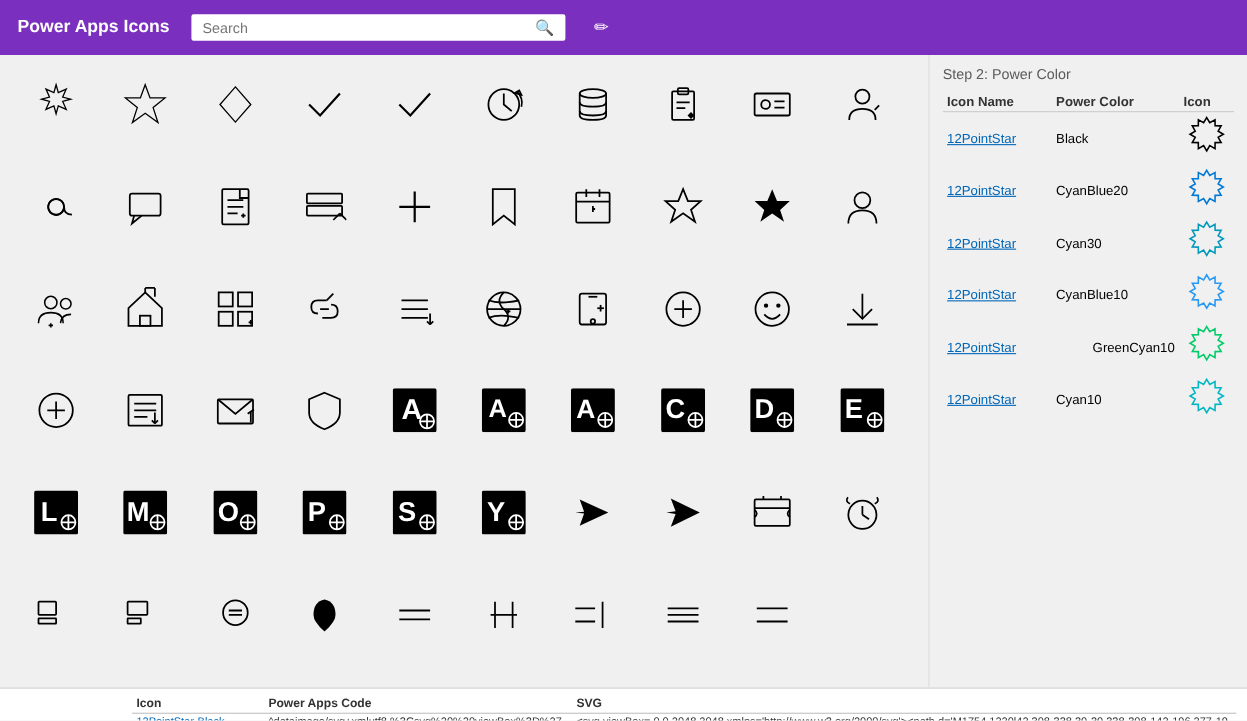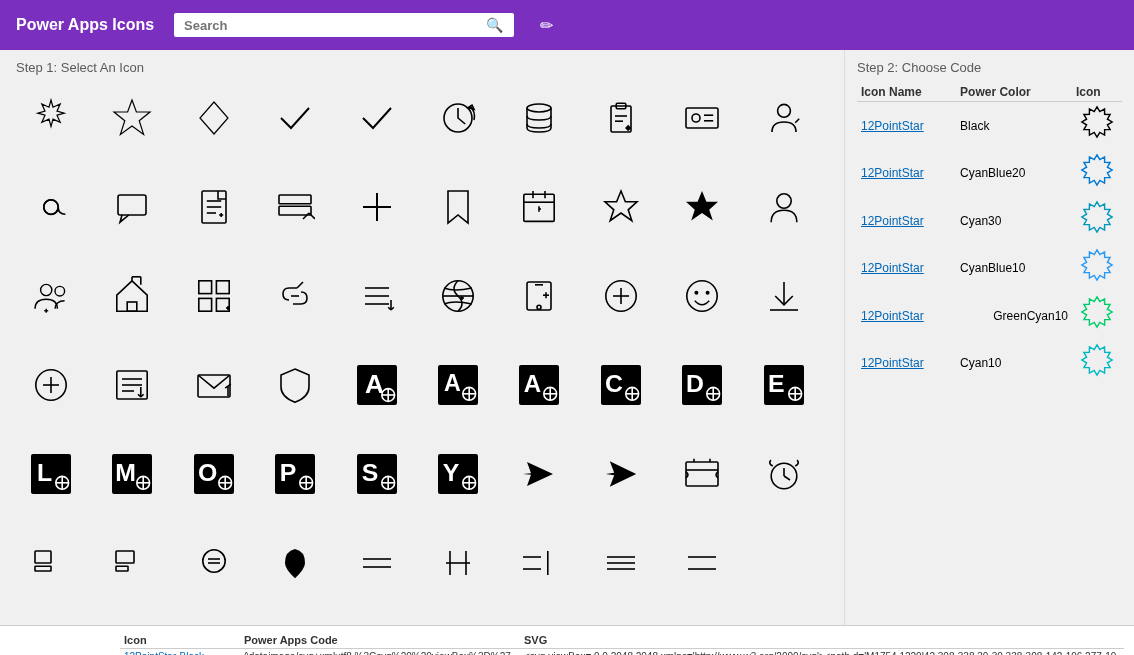--- a/index.html
+++ b/index.html
@@ -28,21 +28,20 @@
       padding: 4px 10px;
       width: 340px;
       gap: 6px;
     }
     .search-input {
       border: none;
       outline: none;
       font-size: 13px;
       color: #333;
       width: 100%;
-      font-weight: bold;
     }
     .search-icon-btn {
       background: none;
       border: none;
       cursor: pointer;
       color: #666;
       font-size: 14px;
       padding: 0;
     }
     .header-edit-icon {
@@ -187,21 +186,20 @@
   <div class="search-box">
     <input class="search-input" type="text" placeholder="Search" style="">
     <button class="search-icon-btn">🔍</button>
   </div>
   <span class="header-edit-icon">✏</span>
 </div>
 
 <div class="main-content">
 
   <div class="left-panel">
-    <div class="step1-label">Step 1: Select An Icon</div>
 
     <div class="icons-grid">
 
       <div class="icon-cell">
         <svg viewBox="0 0 100 100" fill="none" stroke="#000" stroke-width="3">
             <path d="M50 5 l5 18 18-8-8 18 18 5-18 5 8 18-18-8-5 18-5-18-18 8 8-18-18-5 18-5-8-18 18 8z"></path>
           </svg>
       </div>
       <div class="icon-cell">
         <svg viewBox="0 0 100 100" fill="none" stroke="#000" stroke-width="3">
@@ -647,21 +645,21 @@
       <div class="icon-cell">
         <svg viewBox="0 0 100 100" fill="none" stroke="#000" stroke-width="4">
             <line x1="15" y1="35" x2="85" y2="35"></line>
             <line x1="15" y1="65" x2="85" y2="65"></line>
           </svg>
       </div>
     </div>
   </div>
 
   <div class="right-panel">
-    <div class="step2-label">Step 2: Choose Code</div>
+    <div class="step2-label">Step 2: Power Color</div>
     <div style="overflow-y:auto; flex:1;">
       <table class="color-table">
         <thead>
           <tr>
             <th>Icon Name</th>
             <th>Power Color</th>
             <th>Icon</th>
           </tr>
         </thead>
         <tbody id="color-rows">

